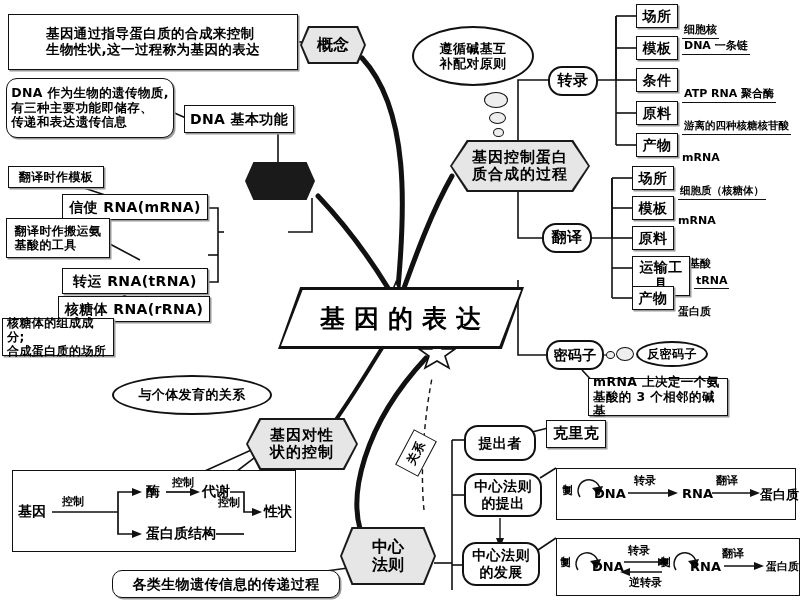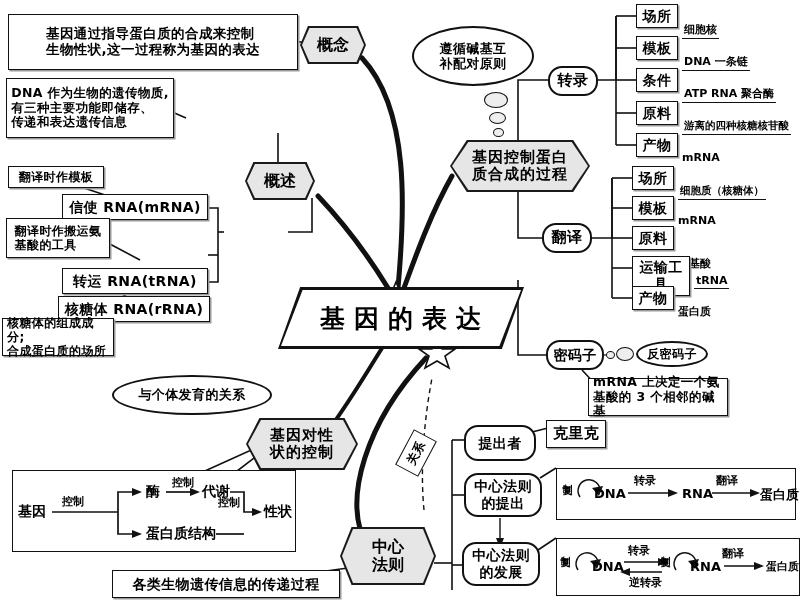--- a/index.html
+++ b/index.html
@@ -143,32 +143,32 @@
 生物性状,这一过程称为基因的表达</span>
   </div>
 
   <div class="hexwrap" style="left:300px;top:26px;width:66px;height:38px;">
     <div class="hexborder"></div>
     <div class="hexface" style="font-size:16px;">
       <span>概念</span>
     </div>
   </div>
 
-  <div class="node rect2 sm" style="left:6px;top:78px;width:168px;height:60px;font-size:12.5px;">
+  <div class="node rect2 sm" style="left:6px;top:78px;width:168px;height:60px;font-size:12.5px;border-radius:11px;">
     <span style="white-space:pre-line;text-align:left;">DNA 作为生物的遗传物质,
 有三种主要功能即储存、
 传递和表达遗传信息</span>
   </div>
 
+  <div class="node rect2 md" style="left:184px;top:105px;width:110px;height:28px;font-size:14px;">
+    <span>DNA 基本功能</span>
+  </div>
 
   <div class="hexwrap" style="left:245px;top:162px;width:70px;height:38px;">
     <div class="hexborder"></div>
-    <div class="hexface" style="font-size:16px;">
-      <span>概述</span>
-    </div>
   </div>
 
 
   <div class="node rect2" style="left:8px;top:166px;width:96px;height:22px;font-size:12px;">
     <span>翻译时作模板</span>
   </div>
   <div class="node rect2" style="left:62px;top:194px;width:146px;height:26px;font-size:14px;">
     <span>信使 RNA(mRNA)</span>
   </div>
 
@@ -217,21 +217,21 @@
 
   <div class="node rect2" style="left:636px;top:4px;width:42px;height:24px;font-size:14px;">
     <span>场所</span>
     </div>
   <div class="leaf" style="left:682px;top:22px;">
     <span>细胞核</span></div>
 
   <div class="node rect2" style="left:636px;top:36px;width:42px;height:24px;font-size:14px;">
     <span>模板</span>
     </div>
-  <div class="leaf" style="left:682px;top:54px;">
+  <div class="leaf" style="left:682px;top:38px;">
     <span>DNA 一条链</span></div>
 
   <div class="node rect2" style="left:636px;top:68px;width:42px;height:24px;font-size:14px;">
     <span>条件</span>
     </div>
   <div class="leaf" style="left:682px;top:86px;">
     <span>ATP  RNA 聚合酶</span></div>
 
   <div class="node rect2" style="left:636px;top:101px;width:42px;height:24px;font-size:14px;">
     <span>原料</span>
@@ -343,21 +343,21 @@
   </div>
 
   <div class="hexwrap" style="left:340px;top:527px;width:96px;height:58px;">
     <div class="hexborder"></div>
     <div class="hexface" style="font-size:16px;">
       <span style="white-space:pre-line;">中心
 法则</span>
     </div>
   </div>
 
-  <div class="node rect2" style="left:112px;top:570px;width:228px;height:28px;font-size:14px;">
+  <div class="node rect2" style="left:112px;top:570px;width:228px;height:28px;font-size:14px;border-radius:10px;">
     <span>各类生物遗传信息的传递过程</span>
   </div>
 
   <div class="node round" style="left:464px;top:425px;width:72px;height:36px;font-size:14px;">
     <span>提出者</span>
   </div>
   <div class="node rect2" style="left:546px;top:420px;width:60px;height:28px;font-size:15px;">
     <span>克里克</span>
   </div>
 

